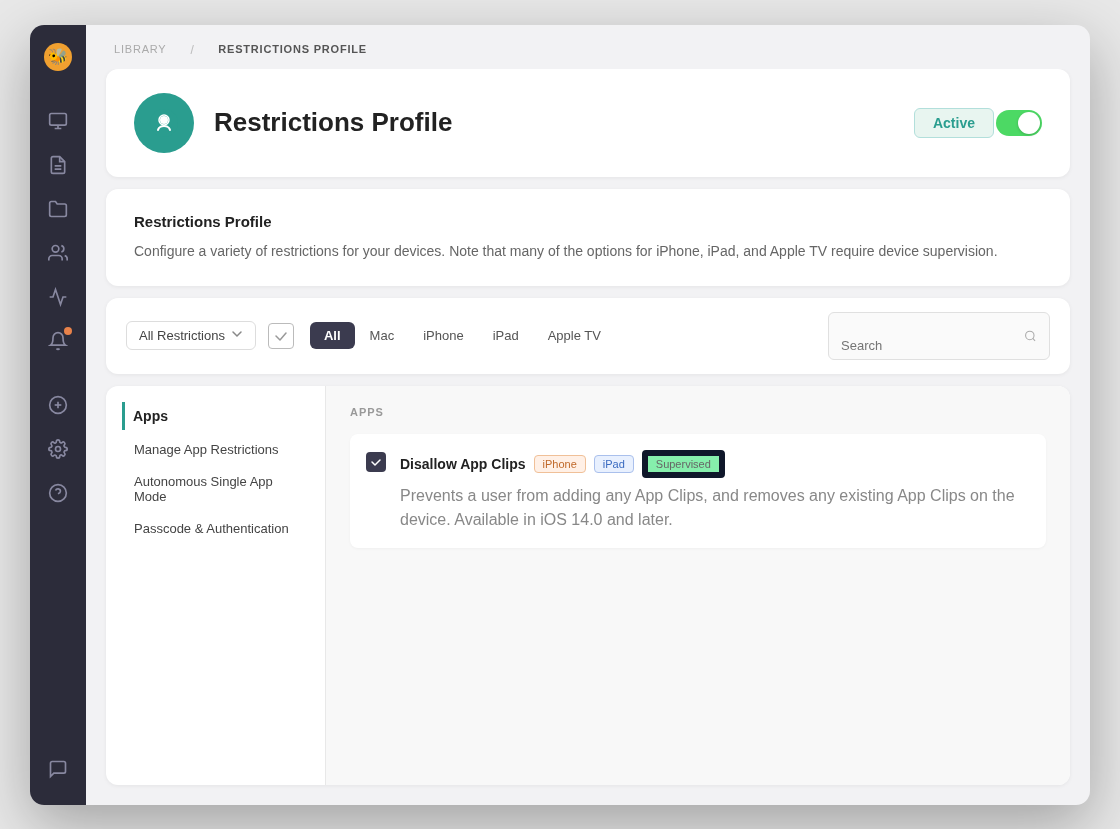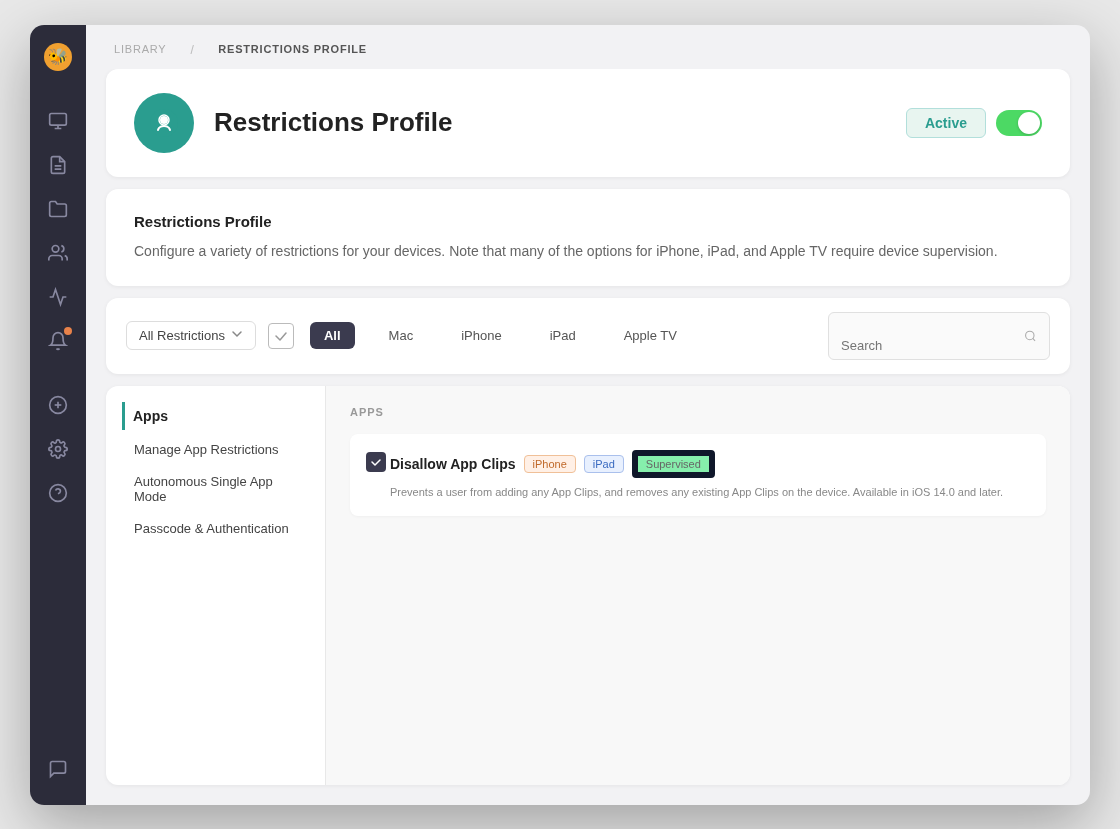--- a/index.html
+++ b/index.html
@@ -144,21 +144,21 @@
     .profile-title {
       font-size: 26px;
       font-weight: 700;
       color: #222;
       flex: 1;
     }
 
     .active-badge-container {
       display: flex;
       align-items: center;
-      gap: 10px;
+      gap: 2px;
     }
 
     .active-badge {
       background: #e8f5f0;
       color: #2a9d8f;
       border: 1px solid #b2dfdb;
       border-radius: 6px;
       padding: 6px 18px;
       font-size: 14px;
       font-weight: 600;
@@ -236,21 +236,21 @@
       border-radius: 4px;
       display: flex;
       align-items: center;
       justify-content: center;
       cursor: pointer;
       margin: 0 4px;
     }
 
     .filter-tabs {
       display: flex;
-      gap: 20px;
+      gap: 1px;
       margin-left: 4px;
     }
 
     .filter-tab {
       padding: 6px 14px;
       border-radius: 6px;
       font-size: 13px;
       cursor: pointer;
       color: #555;
     }
@@ -341,21 +341,21 @@
       font-weight: 700;
       color: #999;
       letter-spacing: 1px;
       text-transform: uppercase;
       margin-bottom: 16px;
     }
 
     .restriction-item {
       display: flex;
       align-items: flex-start;
-      gap: 4px;
+      gap: 14px;
       padding: 16px;
       background: white;
       border-radius: 8px;
       margin-bottom: 10px;
       box-shadow: 0 1px 3px rgba(0,0,0,0.04);
     }
 
     .restriction-checkbox {
       width: 20px;
       height: 20px;
@@ -409,21 +409,21 @@
       border: 1px solid #aac0ec;
     }
 
     .tag-supervised {
       background: #86efac;
       color: #666;
       border: 6px solid #0f172a;
     }
 
     .restriction-desc {
-      font-size: 11px;
+      font-size: 16px;
       color: #888;
       line-height: 1.5;
     }
   </style>
 </head>
 <body>
 
 <div class="window">
 
   <div class="sidebar">

